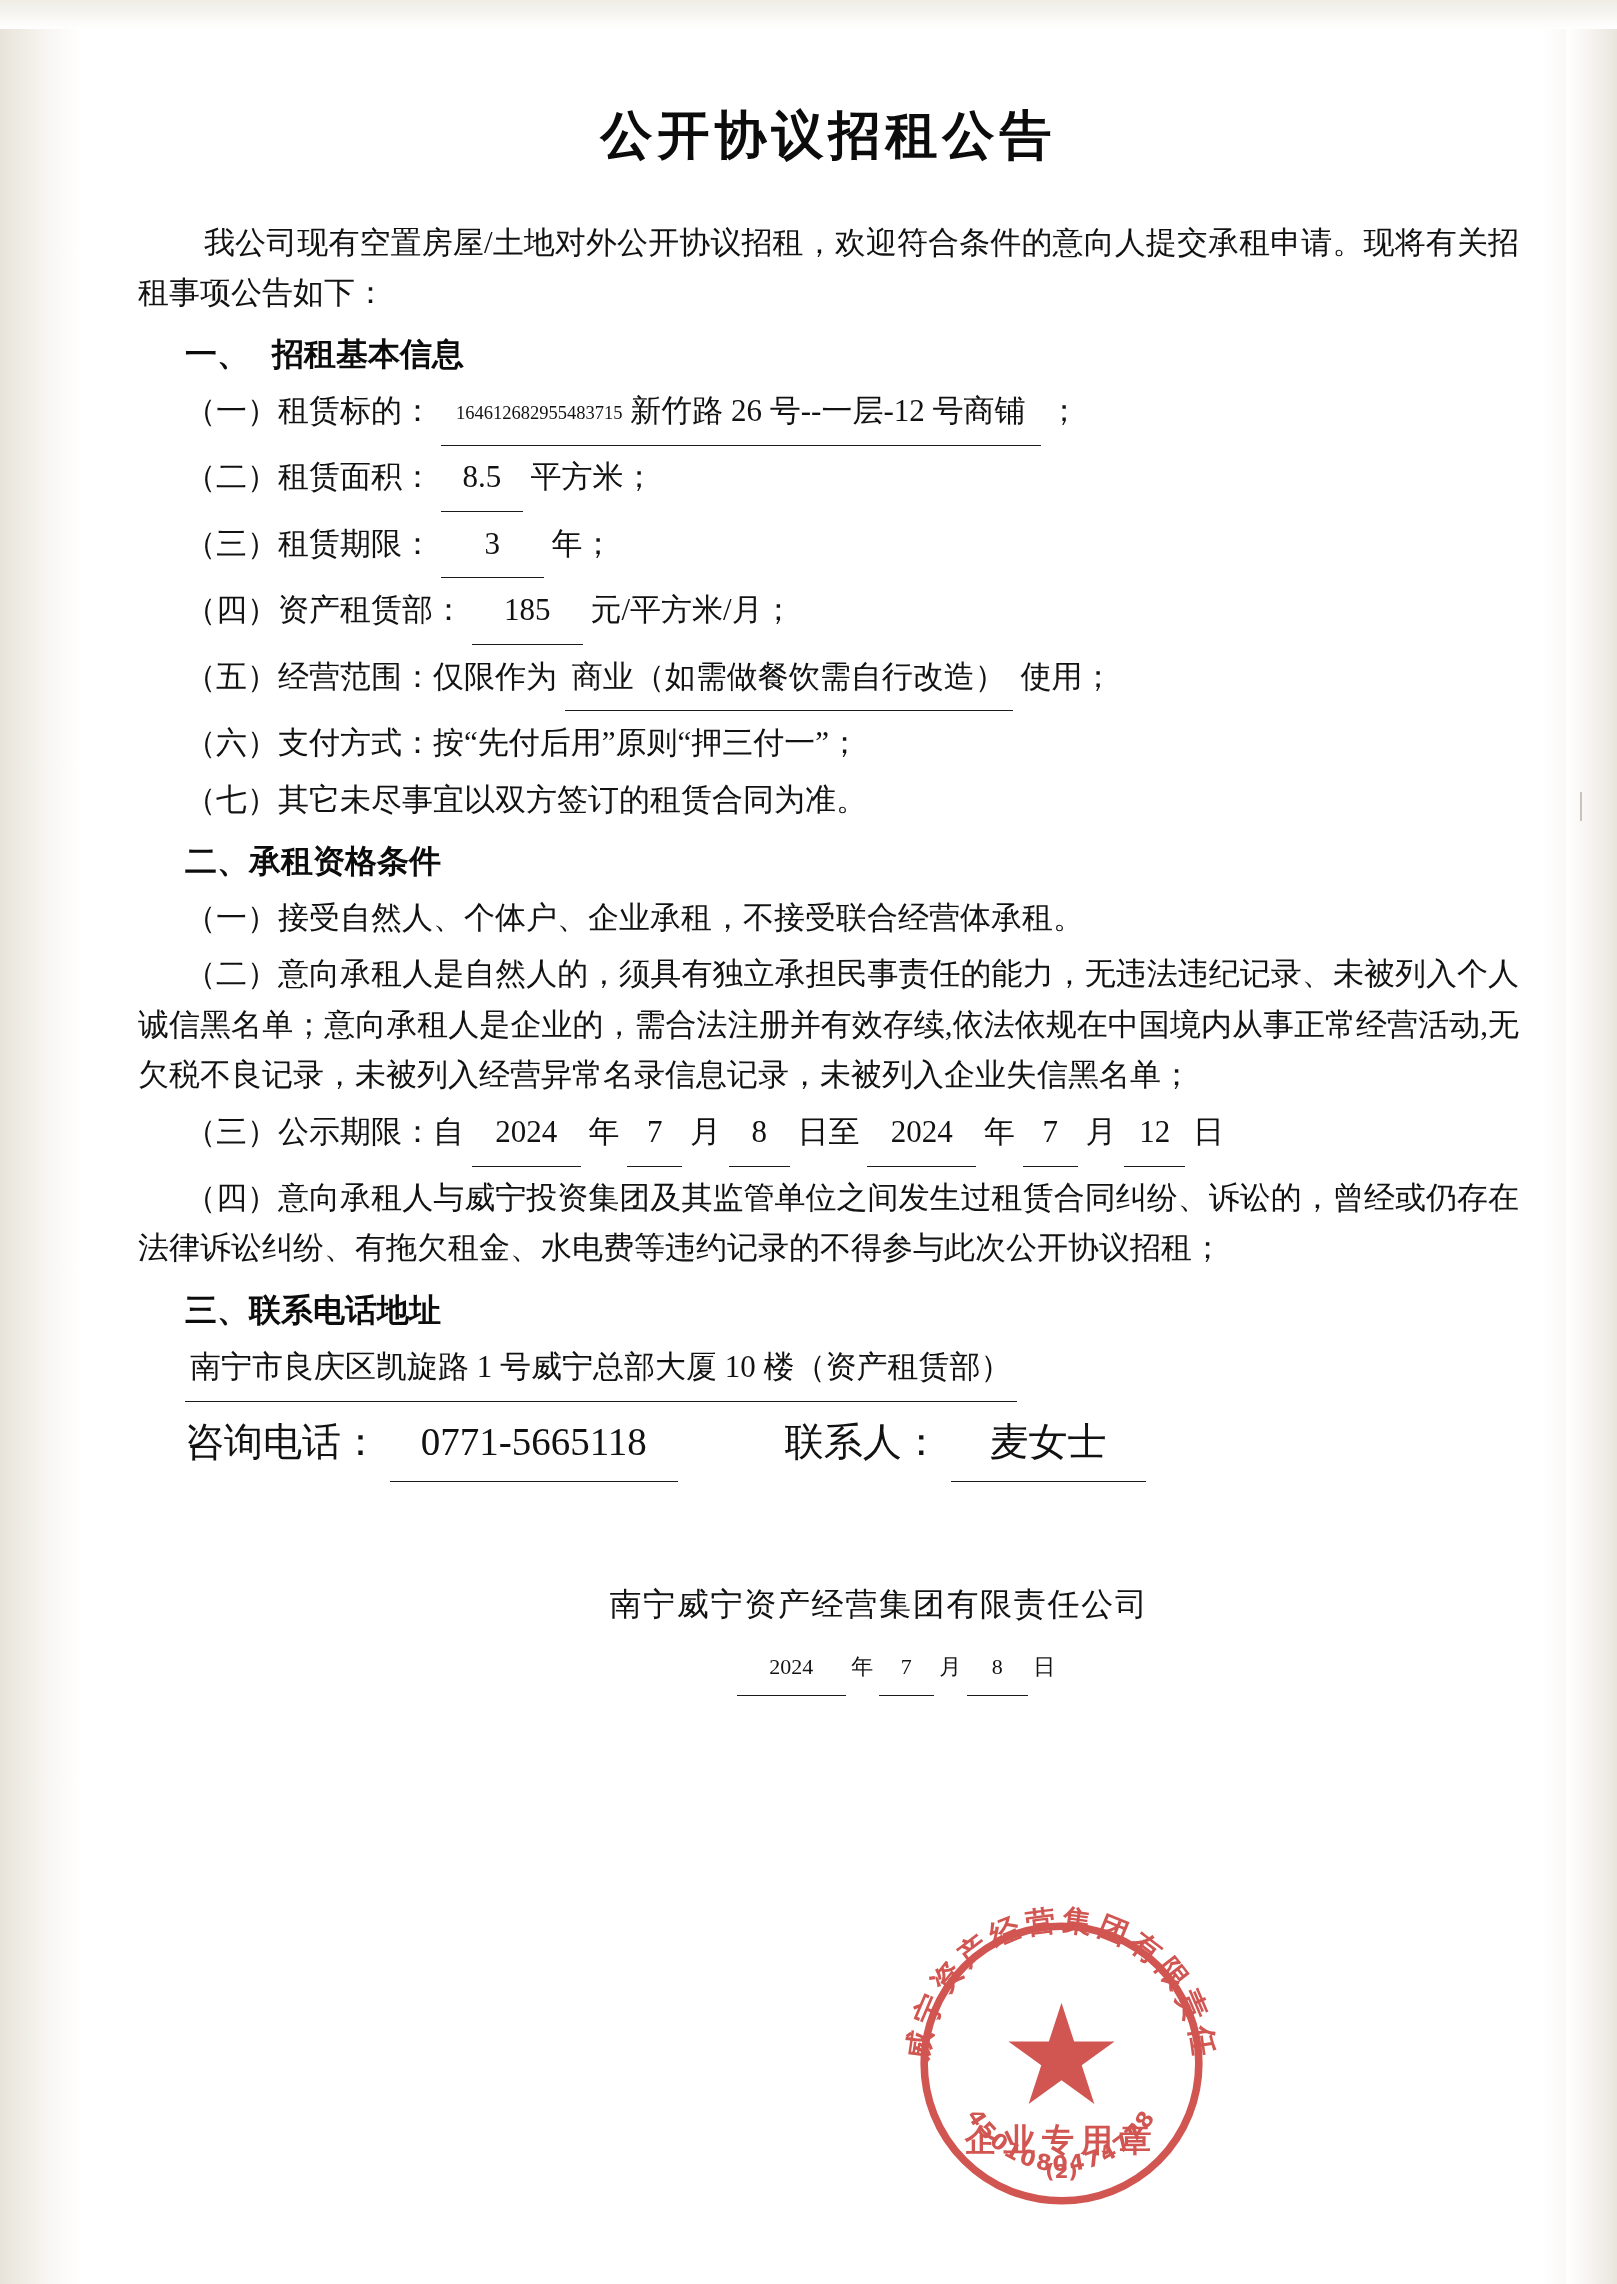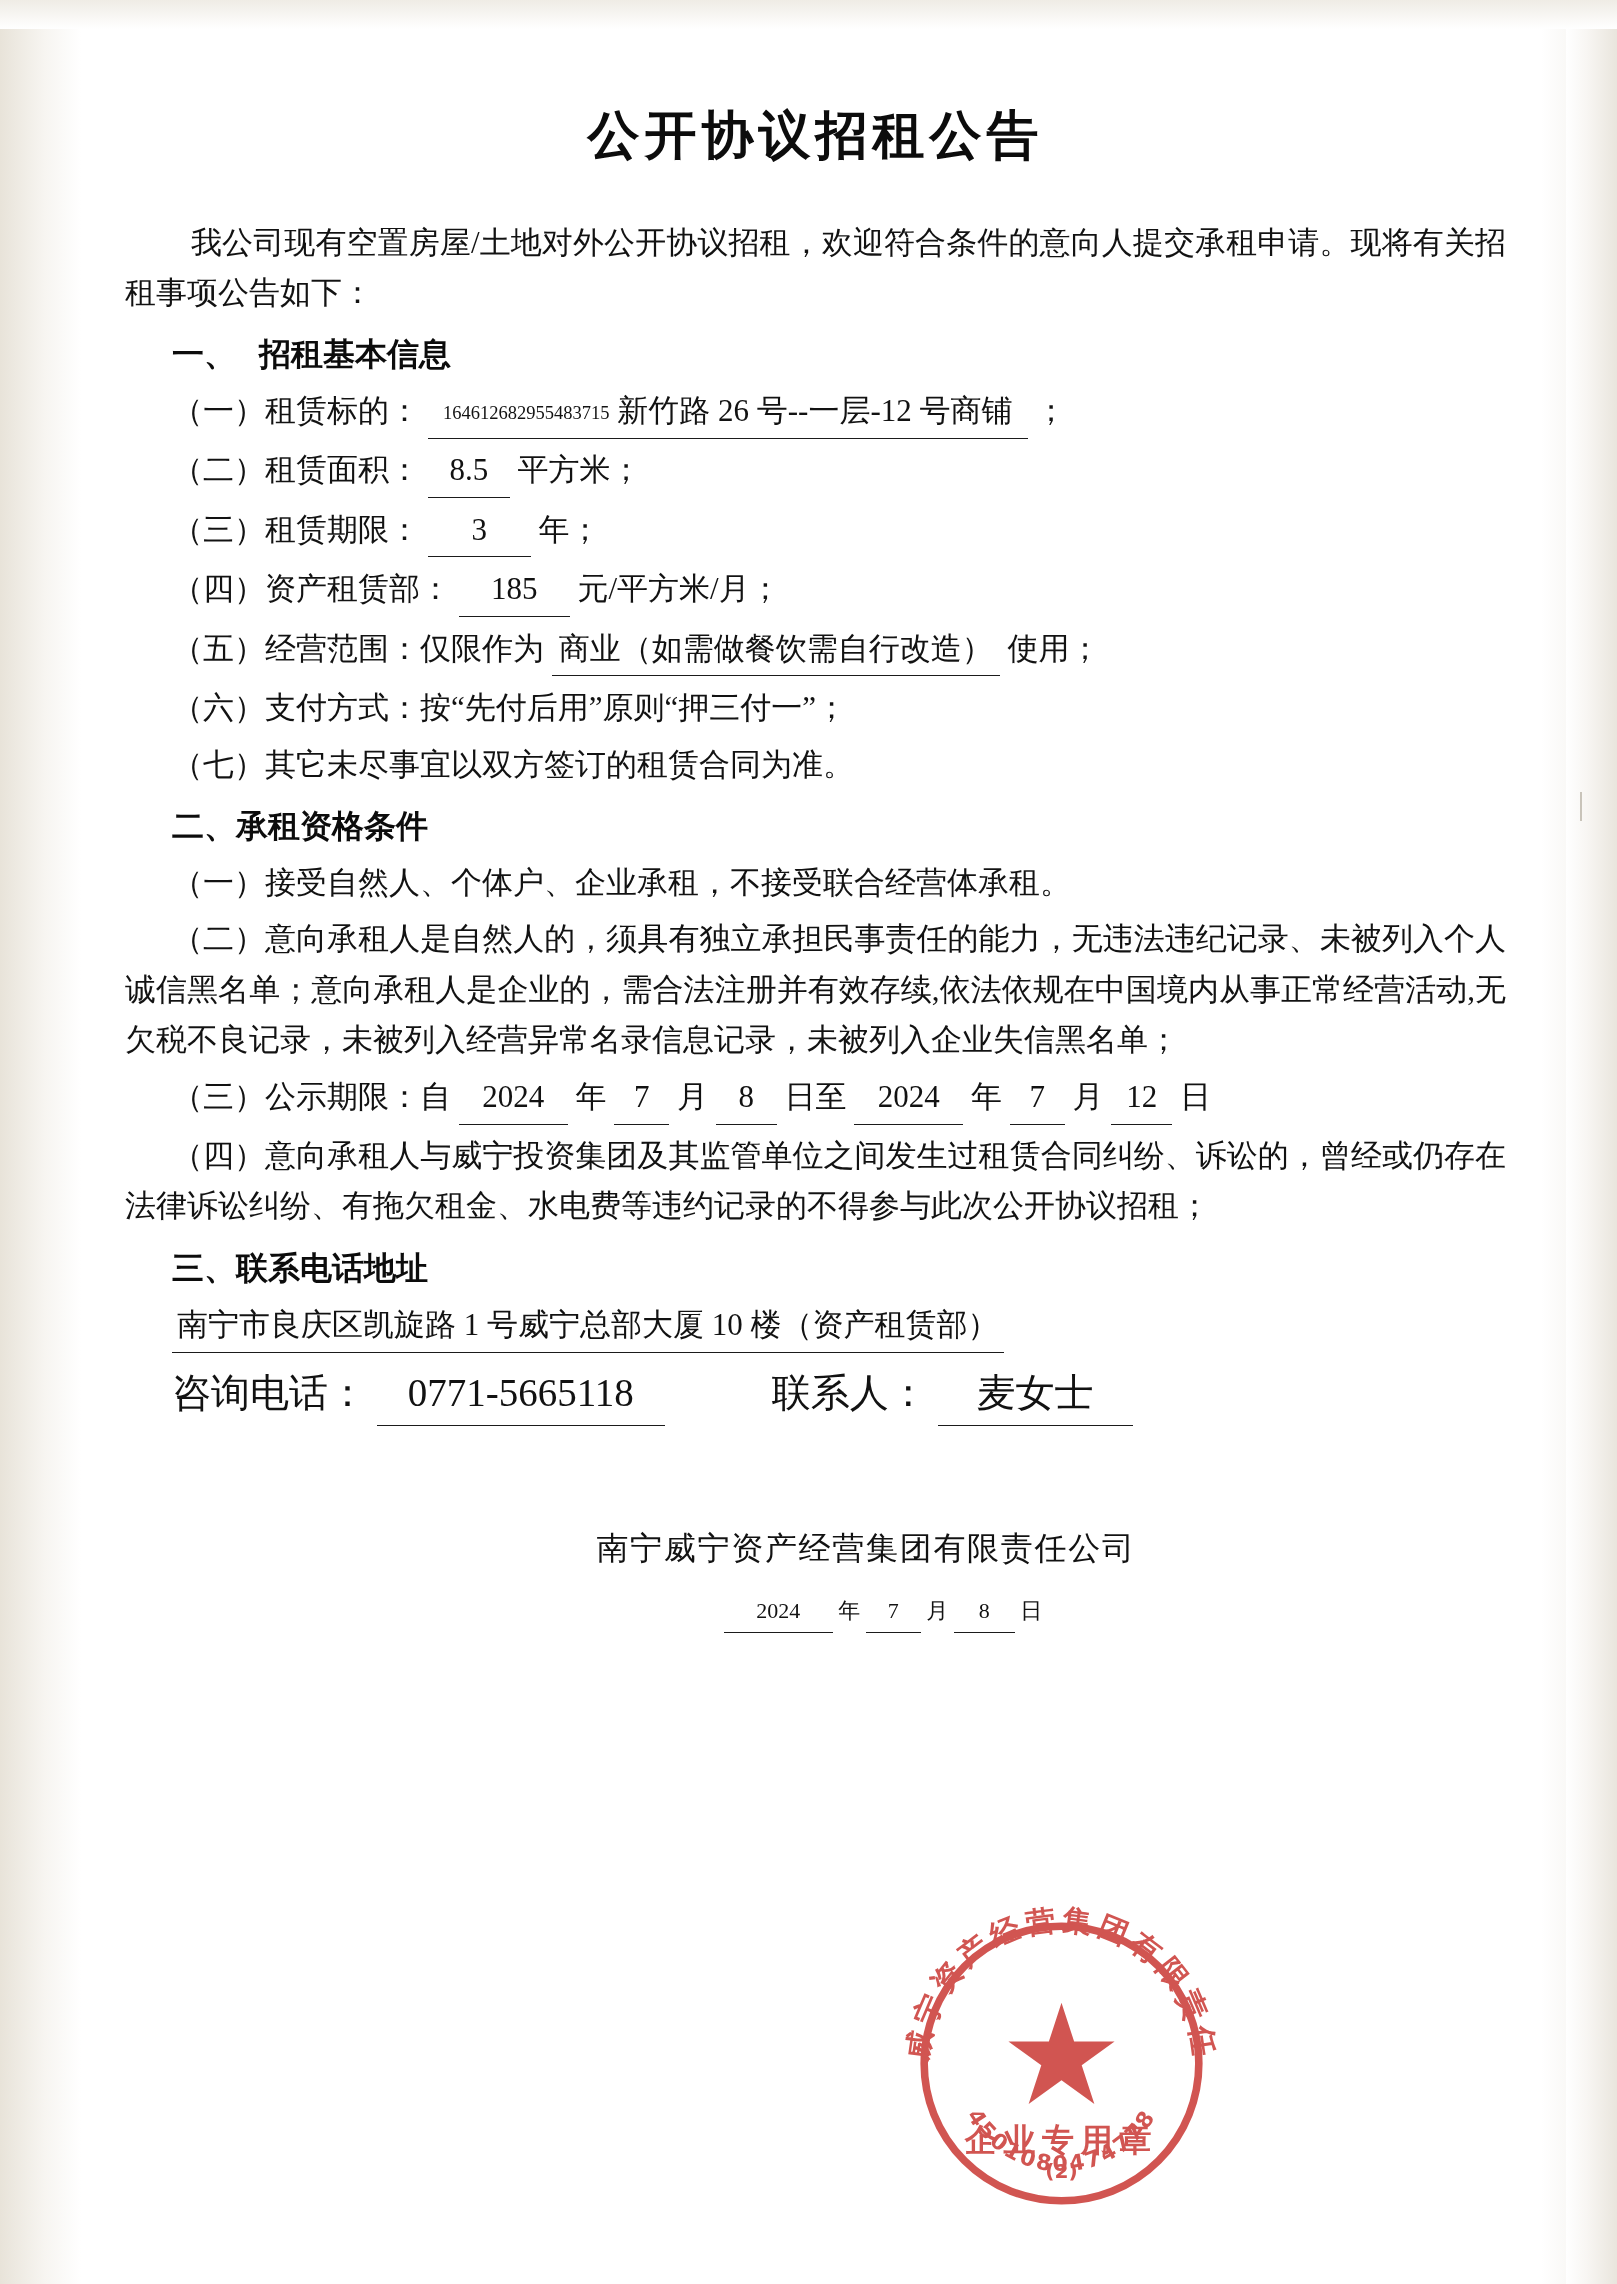--- a/index.html
+++ b/index.html
@@ -34,21 +34,21 @@
     background: linear-gradient(270deg, #e9e5dd 0%, #f8f6f3 60%, #ffffff 100%);
   }
   .paper-edge-top {
     position: absolute;
     top: 0; left: 0; right: 0; height: 29px;
     background: linear-gradient(180deg, #efece5 0%, #ffffff 100%);
   }
 
   .content {
     position: absolute;
-    left: 125px;
+    left: 138px;
     top: 101px;
     width: 1381px;
   }
 
   .doc-title {
     text-align: center;
     font-family: "DejaVu Sans", "Liberation Sans", sans-serif;
     font-weight: 700;
     font-size: 52px;
     letter-spacing: 5px;
@@ -88,21 +88,21 @@
     margin: 0 0 6.7px 0;
     text-align: justify;
     color: #121212;
   }
   .item-block .lead { margin-left: 47px; }
 
   .blank {
     display: inline-block;
     border-bottom: 1.7px solid #1b1b1b;
     text-align: center;
-    padding: 0 5px 7px 5px;
+    padding: 0 5px 14px 5px;
     line-height: 1.25;
   }
   .blank.w-target { min-width: 590px; }
   .blank.w-area { min-width: 72px; }
   .blank.w-term { min-width: 93px; }
   .blank.w-price { min-width: 101px; }
   .blank.w-scope { min-width: 438px; }
   .blank.w-year { min-width: 99px; }
   .blank.w-month { min-width: 45px; }
   .blank.w-day { min-width: 51px; }

